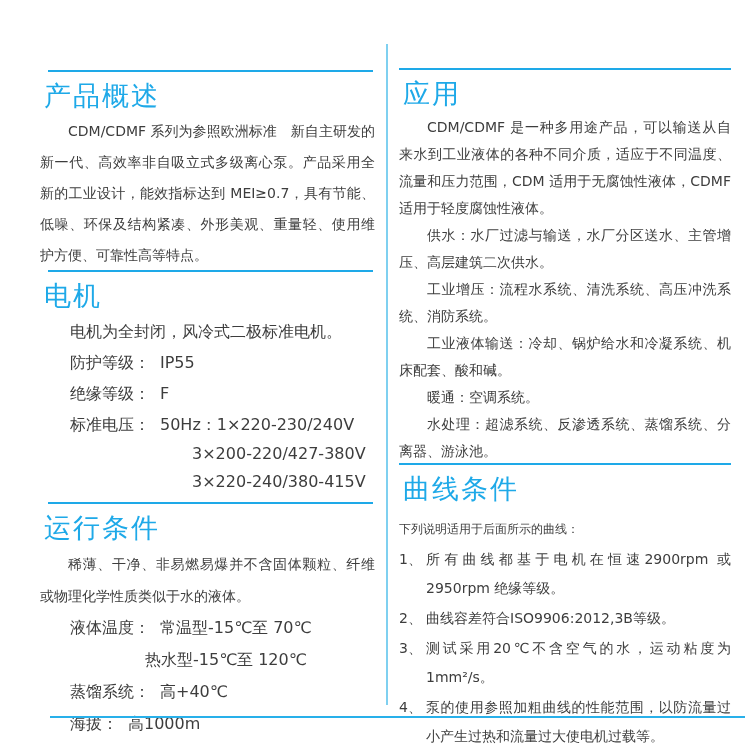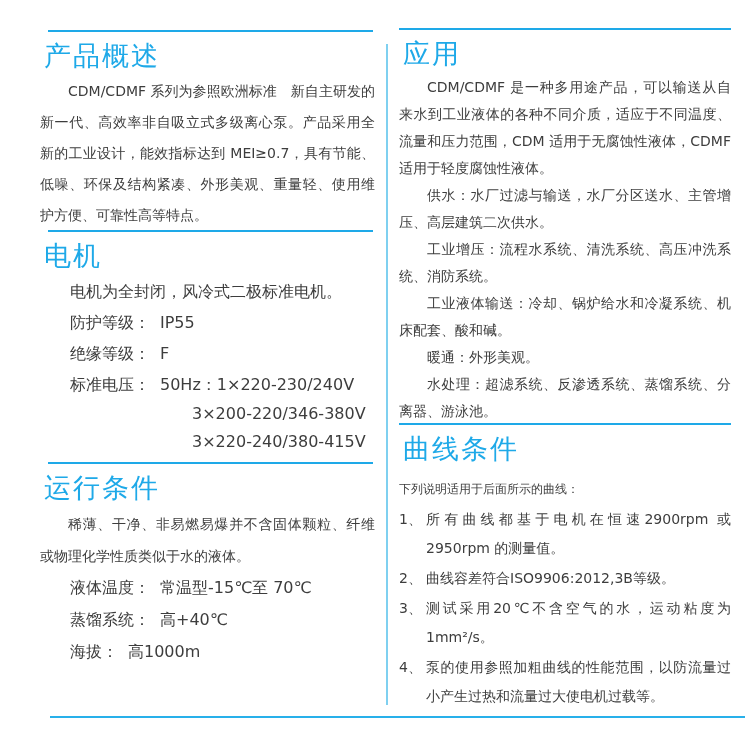--- a/index.html
+++ b/index.html
@@ -15,21 +15,21 @@
   }
   .page{
     position:relative;
     width:750px;height:754px;
     background:#ffffff;
     overflow:hidden;
   }
   .col{position:absolute;top:0;}
   .col-left{left:40px;width:335px;}
   .col-right{left:399px;width:332px;}
-  .section{position:absolute;left:0;width:100%;}
+  .section{position:absolute;left:0;width:100%;margin-top:40px;}
   .rule{
     height:0;border-top:2px solid var(--accent);
   }
   .col-left .rule{margin-left:8px;width:325px;}
   .col-right .rule{width:332px;}
   h2.sec-title{
     color:var(--accent);
     font-size:27px;
     font-weight:400;
     line-height:34px;
@@ -115,35 +115,38 @@
         <div class="spec-row">
           <span class="spec-label">防护等级：</span><span class="spec-value">IP55</span>
         </div>
         <div class="spec-row">
           <span class="spec-label">绝缘等级：</span><span class="spec-value">F</span>
         </div>
         <div class="spec-row">
           <span class="spec-label">标准电压：</span><span class="spec-value">50Hz：1×220-230/240V</span>
         </div>
         <div class="spec-row cont">
-          <span class="spec-value">3×200-220/346-380V</span>
+          <span class="spec-value">3×200-220/427-380V</span>
         </div>
         <div class="spec-row cont">
           <span class="spec-value">3×220-240/380-415V</span>
         </div>
       </div>
     </div>
 
     <div class="section" style="top:462px;">
       <div class="rule"></div>
       <h2 class="sec-title">运行条件</h2>
       <p class="body-text" style="text-indent:2em;line-height:32px;">稀薄、干净、非易燃易爆并不含固体颗粒、纤维或物理化学性质类似于水的液体。</p>
       <div class="op-specs">
         <div class="spec-row">
           <span class="spec-label">液体温度：</span><span class="spec-value">常温型-15℃至 70℃</span>
+        </div>
+        <div class="spec-row cont">
+          <span class="spec-value">热水型-15℃至 120℃</span>
         </div>
         <div class="spec-row">
           <span class="spec-label">蒸馏系统：</span><span class="spec-value">高+40℃</span>
         </div>
         <div class="spec-row">
           <span class="spec-label">海拔：</span><span class="spec-value">高1000m</span>
         </div>
       </div>
     </div>
 
@@ -151,32 +154,32 @@
 
   <div class="col col-right">
 
     <div class="section" style="top:28px;">
       <div class="rule"></div>
       <h2 class="sec-title">应用</h2>
       <p class="body-text para-tight">CDM/CDMF 是一种多用途产品，可以输送从自来水到工业液体的各种不同介质，适应于不同温度、流量和压力范围，CDM 适用于无腐蚀性液体，CDMF 适用于轻度腐蚀性液体。</p>
       <p class="body-text para-tight">供水：水厂过滤与输送，水厂分区送水、主管增压、高层建筑二次供水。</p>
       <p class="body-text para-tight">工业增压：流程水系统、清洗系统、高压冲洗系统、消防系统。</p>
       <p class="body-text para-tight">工业液体输送：冷却、锅炉给水和冷凝系统、机床配套、酸和碱。</p>
-      <p class="body-text para-tight">暖通：外形美观。</p>
+      <p class="body-text para-tight">暖通：空调系统。</p>
       <p class="body-text para-tight">水处理：超滤系统、反渗透系统、蒸馏系统、分离器、游泳池。</p>
     </div>
 
     <div class="section" style="top:423px;">
       <div class="rule"></div>
       <h2 class="sec-title">曲线条件</h2>
       <div class="curve-intro">下列说明适用于后面所示的曲线：</div>
       <div class="curve-list">
         <div class="curve-item">
           <span class="num">1、</span>
-          <span>所有曲线都基于电机在恒速2900rpm 或2950rpm 的测量值。</span>
+          <span>所有曲线都基于电机在恒速2900rpm 或2950rpm 绝缘等级。</span>
         </div>
         <div class="curve-item">
           <span class="num">2、</span>
           <span>曲线容差符合ISO9906:2012,3B等级。</span>
         </div>
         <div class="curve-item">
           <span class="num">3、</span>
           <span>测试采用20℃不含空气的水，运动粘度为1mm²/s。</span>
         </div>
         <div class="curve-item">

